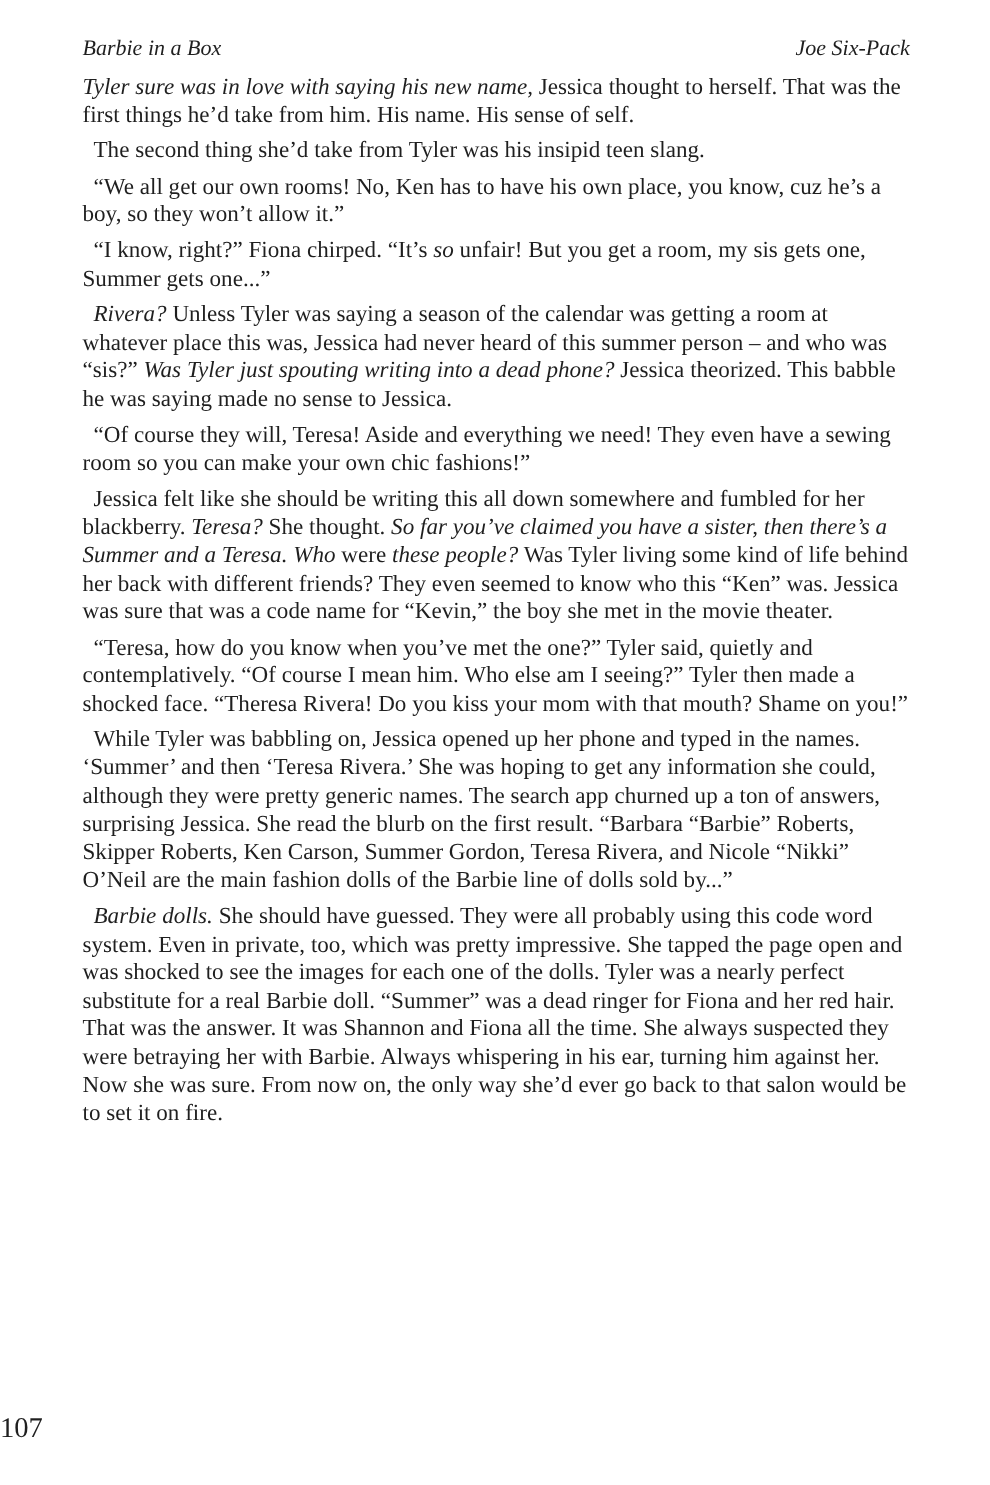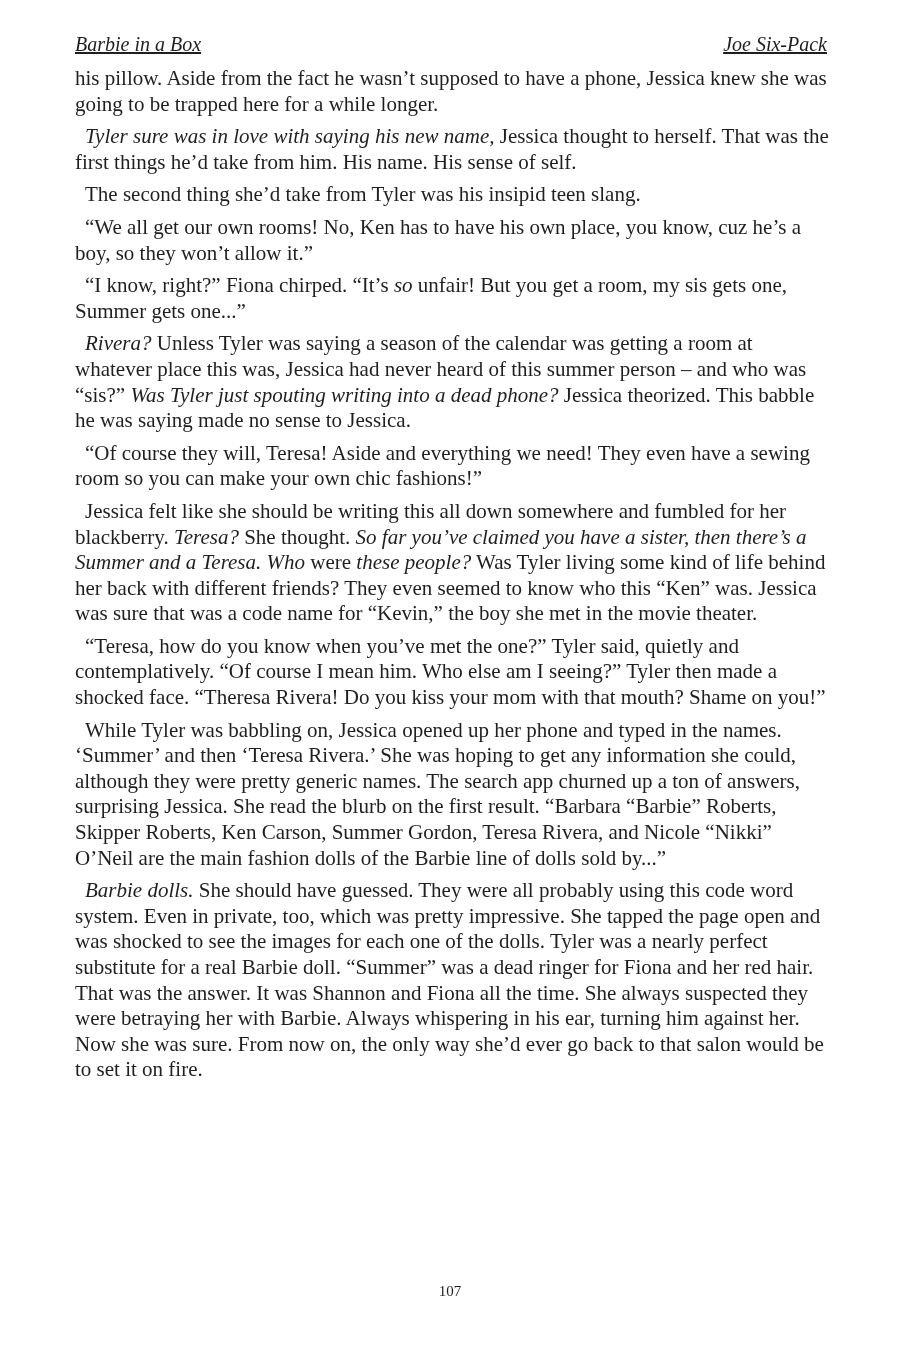--- a/index.html
+++ b/index.html
@@ -15,21 +15,20 @@
   .running-header {
     position: absolute;
     top: 33px;
     left: 75px;
     right: 73px;
     display: flex;
     justify-content: space-between;
     font-style: italic;
     font-size: 20px;
     line-height: 22px;
-    text-decoration: underline;
   }
   .content {
     position: absolute;
     top: 66px;
     left: 75px;
     width: 756px;
     font-size: 21px;
     line-height: 25.6px;
     text-align: left;
   }
@@ -39,36 +38,34 @@
   }
   .content p:first-child {
     text-indent: 0;
   }
   .em { font-style: italic; }
   .page-footer {
     position: absolute;
     left: 0;
     right: 0;
     top: 1283px;
-    text-align: center;
-    font-size: 15px;
+    font-size: 26px;
   }
 </style>
 </head>
 <body>
 
 <div class="page">
 
   <div class="running-header">
     <span>Barbie in a Box</span>
     <span>Joe Six-Pack</span>
   </div>
 
   <div class="content">
-      <p><span>his pillow. Aside from the fact he wasn’t supposed to have a phone, Jessica knew she was going to be trapped here for a while longer.</span></p>
       <p><span class="em">Tyler sure was in love with saying his new name,</span><span> Jessica thought to herself. That was the first things he’d take from him. His name. His sense of self.</span></p>
       <p><span>The second thing she’d take from Tyler was his insipid teen slang.</span></p>
       <p><span>“We all get our own rooms! No, Ken has to have his own place, you know, cuz he’s a boy, so they won’t allow it.”</span></p>
       <p><span>“I know, right?” Fiona chirped. “It’s </span><span class="em">so</span><span> unfair! But you get a room, my sis gets one, Summer gets one...”</span></p>
       <p><span class="em">Rivera?</span><span> Unless Tyler was saying a season of the calendar was getting a room at whatever place this was, Jessica had never heard of this summer person – and who was “sis?” </span><span class="em">Was Tyler just spouting writing into a dead phone?</span><span> Jessica theorized. This babble he was saying made no sense to Jessica.</span></p>
       <p><span>“Of course they will, Teresa! Aside and everything we need! They even have a sewing room so you can make your own chic fashions!”</span></p>
       <p><span>Jessica felt like she should be writing this all down somewhere and fumbled for her blackberry. </span><span class="em">Teresa?</span><span> She thought. </span><span class="em">So far you’ve claimed you have a sister, then there’s a Summer and a Teresa. Who</span><span> were </span><span class="em">these people?</span><span> Was Tyler living some kind of life behind her back with different friends? They even seemed to know who this “Ken” was. Jessica was sure that was a code name for “Kevin,” the boy she met in the movie theater.</span></p>
       <p><span>“Teresa, how do you know when you’ve met the one?” Tyler said, quietly and contemplatively. “Of course I mean him. Who else am I seeing?” Tyler then made a shocked face. “Theresa Rivera! Do you kiss your mom with that mouth? Shame on you!”</span></p>
       <p><span>While Tyler was babbling on, Jessica opened up her phone and typed in the names. ‘Summer’ and then ‘Teresa Rivera.’ She was hoping to get any information she could, although they were pretty generic names. The search app churned up a ton of answers, surprising Jessica. She read the blurb on the first result. “Barbara “Barbie” Roberts, Skipper Roberts, Ken Carson, Summer Gordon, Teresa Rivera, and Nicole “Nikki” O’Neil are the main fashion dolls of the Barbie line of dolls sold by...”</span></p>
       <p><span class="em">Barbie dolls.</span><span> She should have guessed. They were all probably using this code word system. Even in private, too, which was pretty impressive. She tapped the page open and was shocked to see the images for each one of the dolls. Tyler was a nearly perfect substitute for a real Barbie doll. “Summer” was a dead ringer for Fiona and her red hair. That was the answer. It was Shannon and Fiona all the time. She always suspected they were betraying her with Barbie. Always whispering in his ear, turning him against her. Now she was sure. From now on, the only way she’d ever go back to that salon would be to set it on fire.</span></p>

